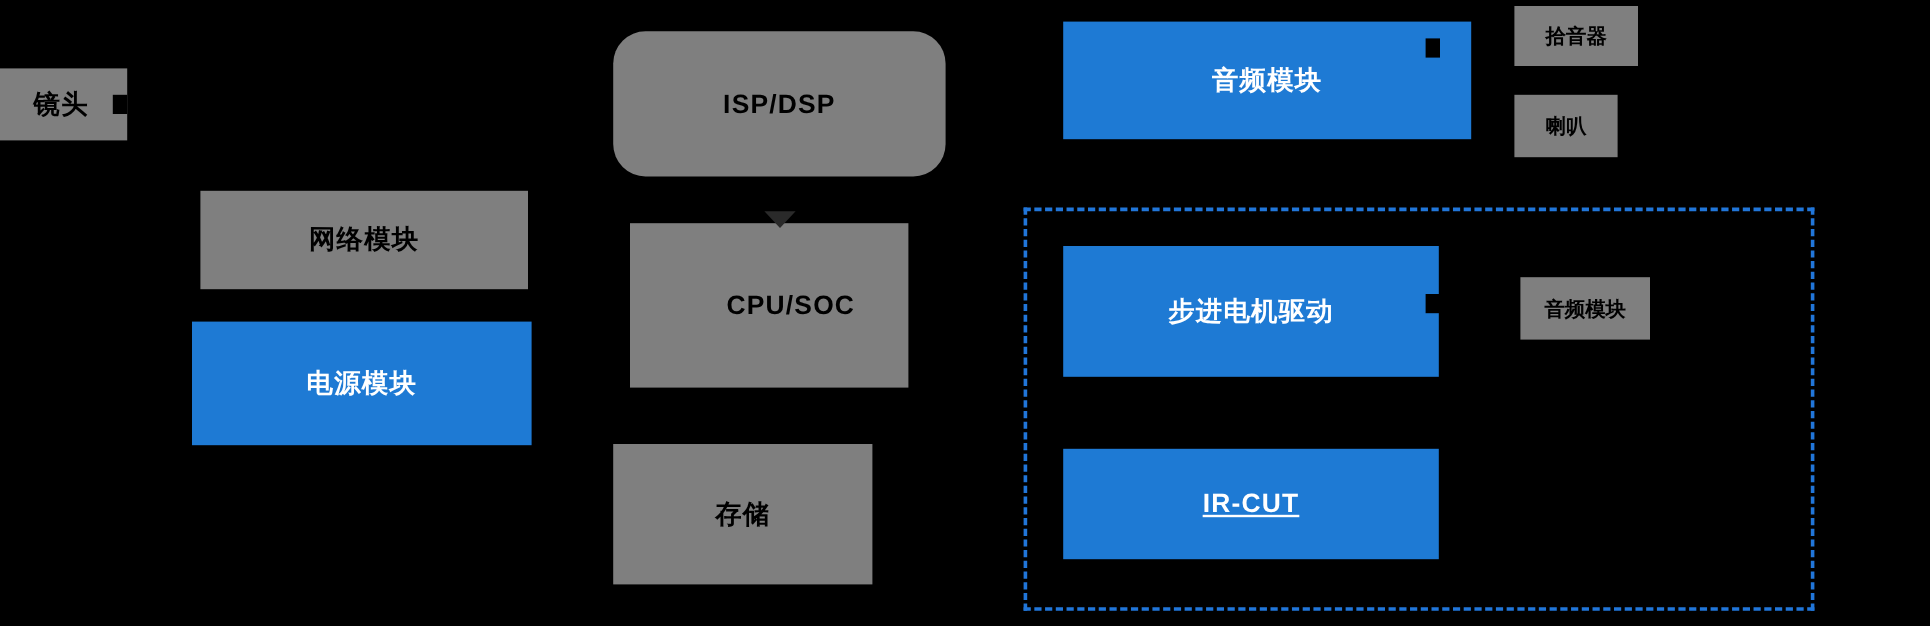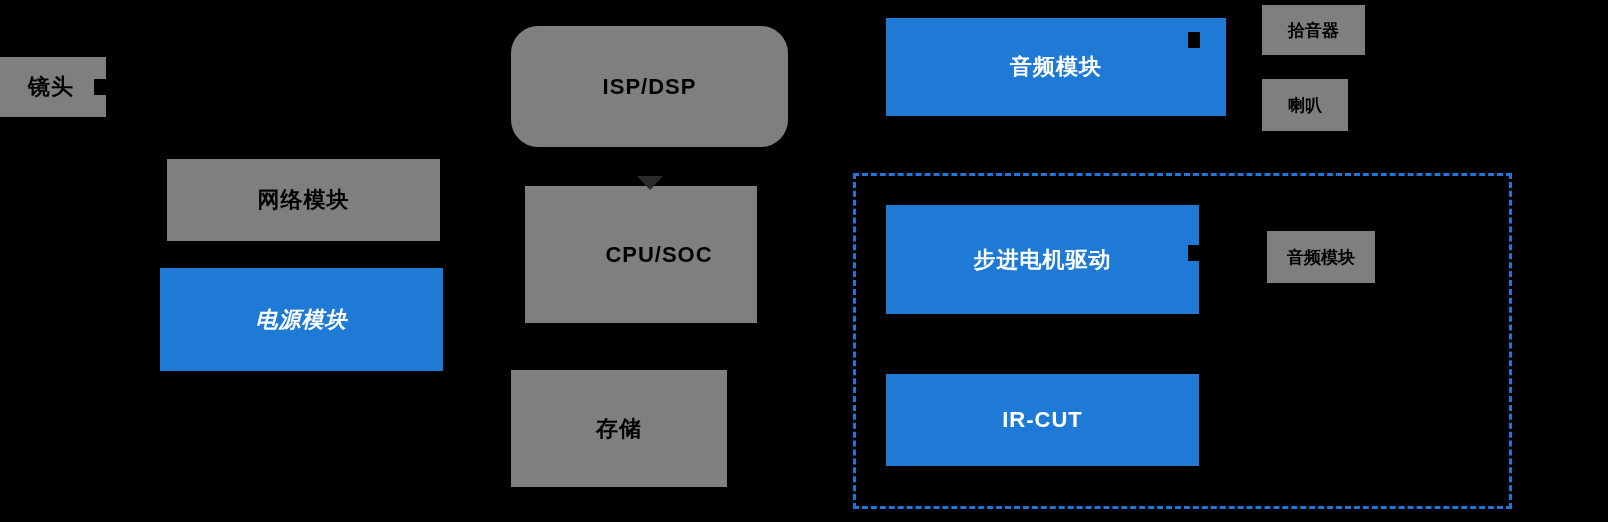--- a/index.html
+++ b/index.html
@@ -24,30 +24,30 @@
     letter-spacing: 1px;
   }
   .gray { background: var(--gray, #7F7F7F); }
   .blue { background: var(--blue, #1E7AD4); color: #fff; }
   .small { font-size: 17px; font-weight: 600; letter-spacing: 0; font-family: Liberation Mono, monospace; }
 
   
   .n-lens    { left: -4px;   top: 57px;  width: 110px; height: 60px; }
   .n-sensor  { left: 167px;  top: 57px;  width: 273px; height: 60px; }
   .n-network { left: 167px;  top: 159px; width: 273px; height: 82px; }
-  .n-power   { left: 160px;  top: 268px; width: 283px; height: 103px; font-style: italic; }
+  .n-power   { left: 160px;  top: 268px; width: 283px; height: 103px; }
   .n-isp     { left: 511px;  top: 26px;  width: 277px; height: 121px; border-radius: 27px; }
   .n-cpu     { left: 525px;  top: 186px; width: 232px; height: 137px; padding-left: 36px; }
   .n-storage { left: 511px;  top: 370px; width: 216px; height: 117px; }
   .n-audio   { left: 886px;  top: 18px;  width: 340px; height: 98px; }
   .n-mic     { left: 1262px; top: 5px;   width: 103px; height: 50px; }
   .n-speaker { left: 1262px; top: 79px;  width: 86px; height: 52px; }
   .n-stepper { left: 886px;  top: 205px; width: 313px; height: 109px; }
   .n-gimbal  { left: 1267px; top: 231px; width: 108px; height: 52px; }
-  .n-ircut   { left: 886px;  top: 374px; width: 313px; height: 92px; }
+  .n-ircut   { left: 886px;  top: 374px; width: 313px; height: 92px; text-decoration: underline; }
 
   .dashed-group {
     position: absolute;
     left: 853px; top: 173px; width: 659px; height: 336px;
     border: 3px dashed var(--dashed, #2176D9);
     background: transparent;
   }
 
   
   .tick { position: absolute; background: #000; }

